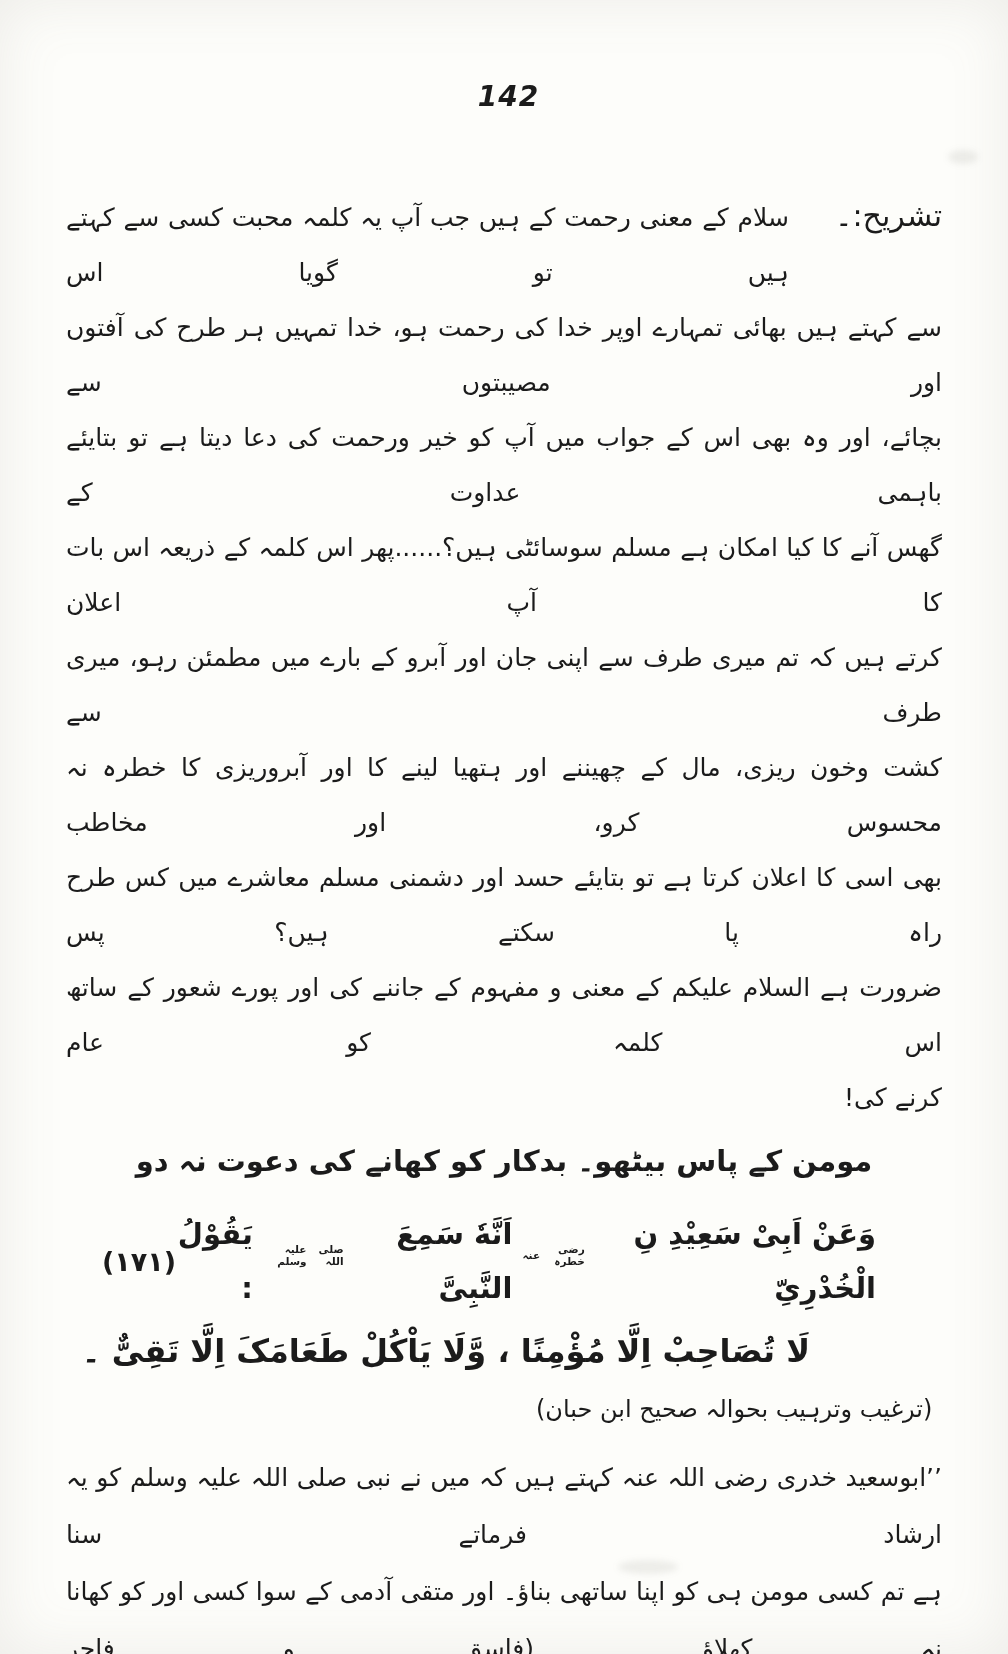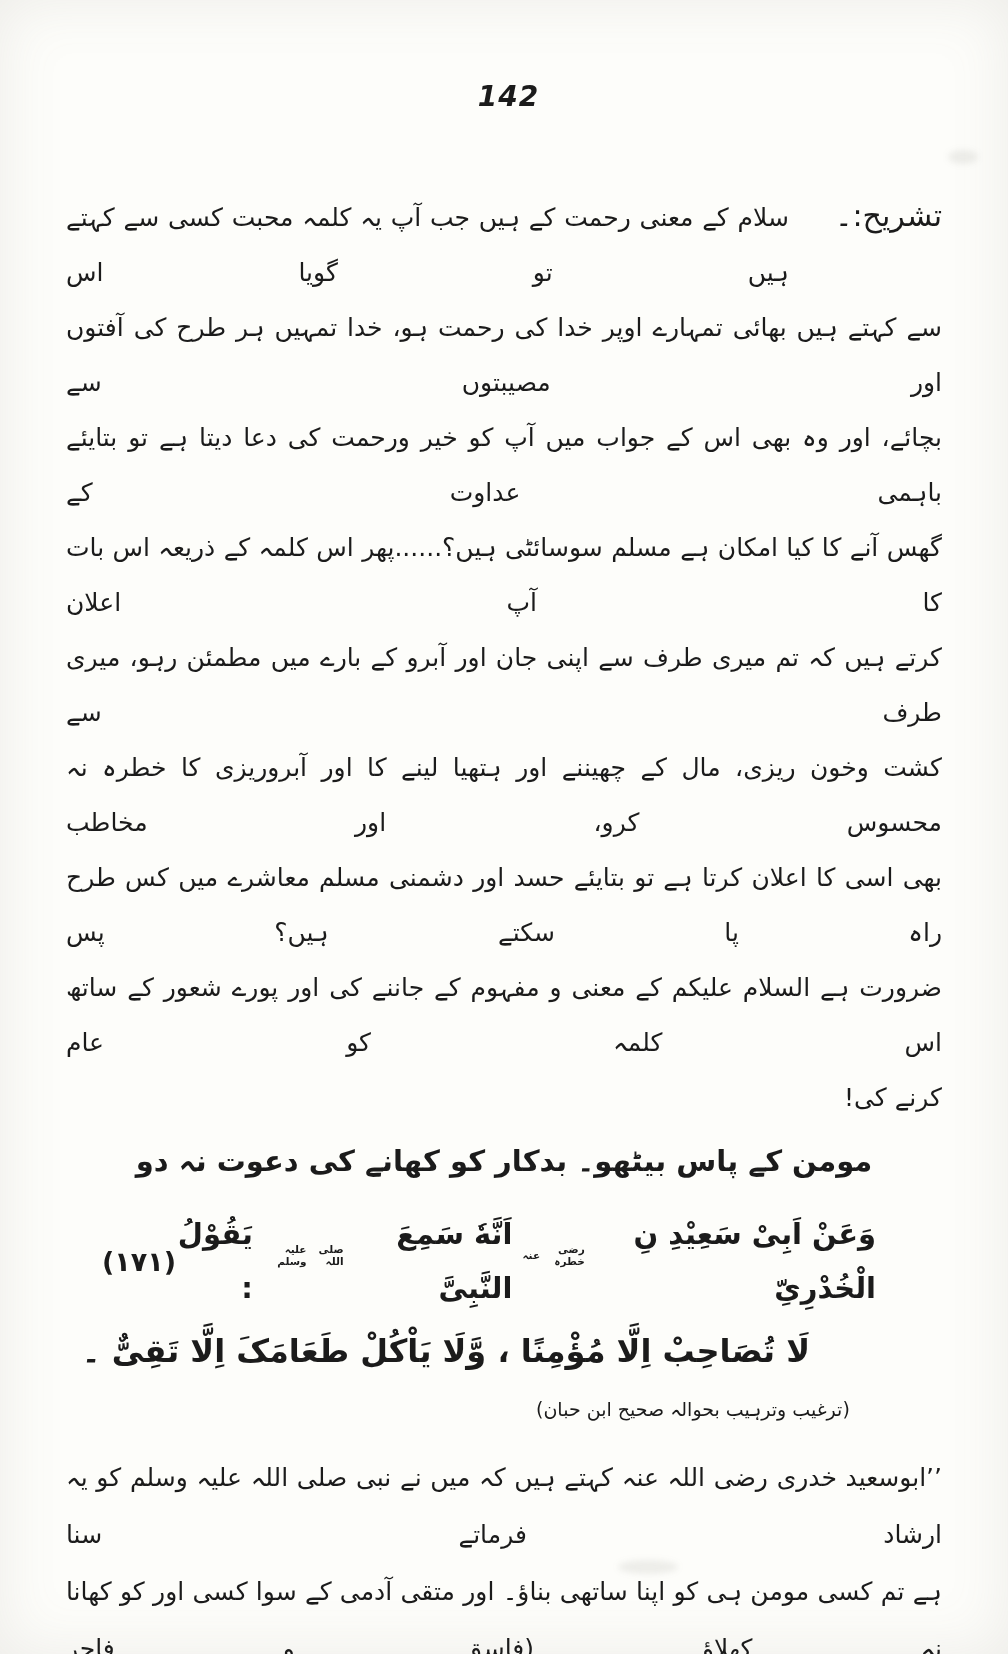--- a/index.html
+++ b/index.html
@@ -64,21 +64,21 @@
   }
   .hadith-number{font-size:27px;font-weight:bold;}
   .matn{
     margin-top:8px;
     font-size:32px;font-weight:bold;line-height:56px;
     text-align:right;text-align-last:right;
     padding-right:132px;
   }
   .source{
     margin-top:6px;
-    font-size:19px;line-height:48px;
+    font-size:24px;line-height:48px;
     text-align:right;text-align-last:left;
     padding-left:470px;
   }
   .translation{margin-top:16px;}
   .translation .line{line-height:57px;}
   .smudge{
     position:absolute;width:60px;height:14px;border-radius:50%;
     background:rgba(100,95,85,.10);filter:blur(3px);
   }
 </style>

